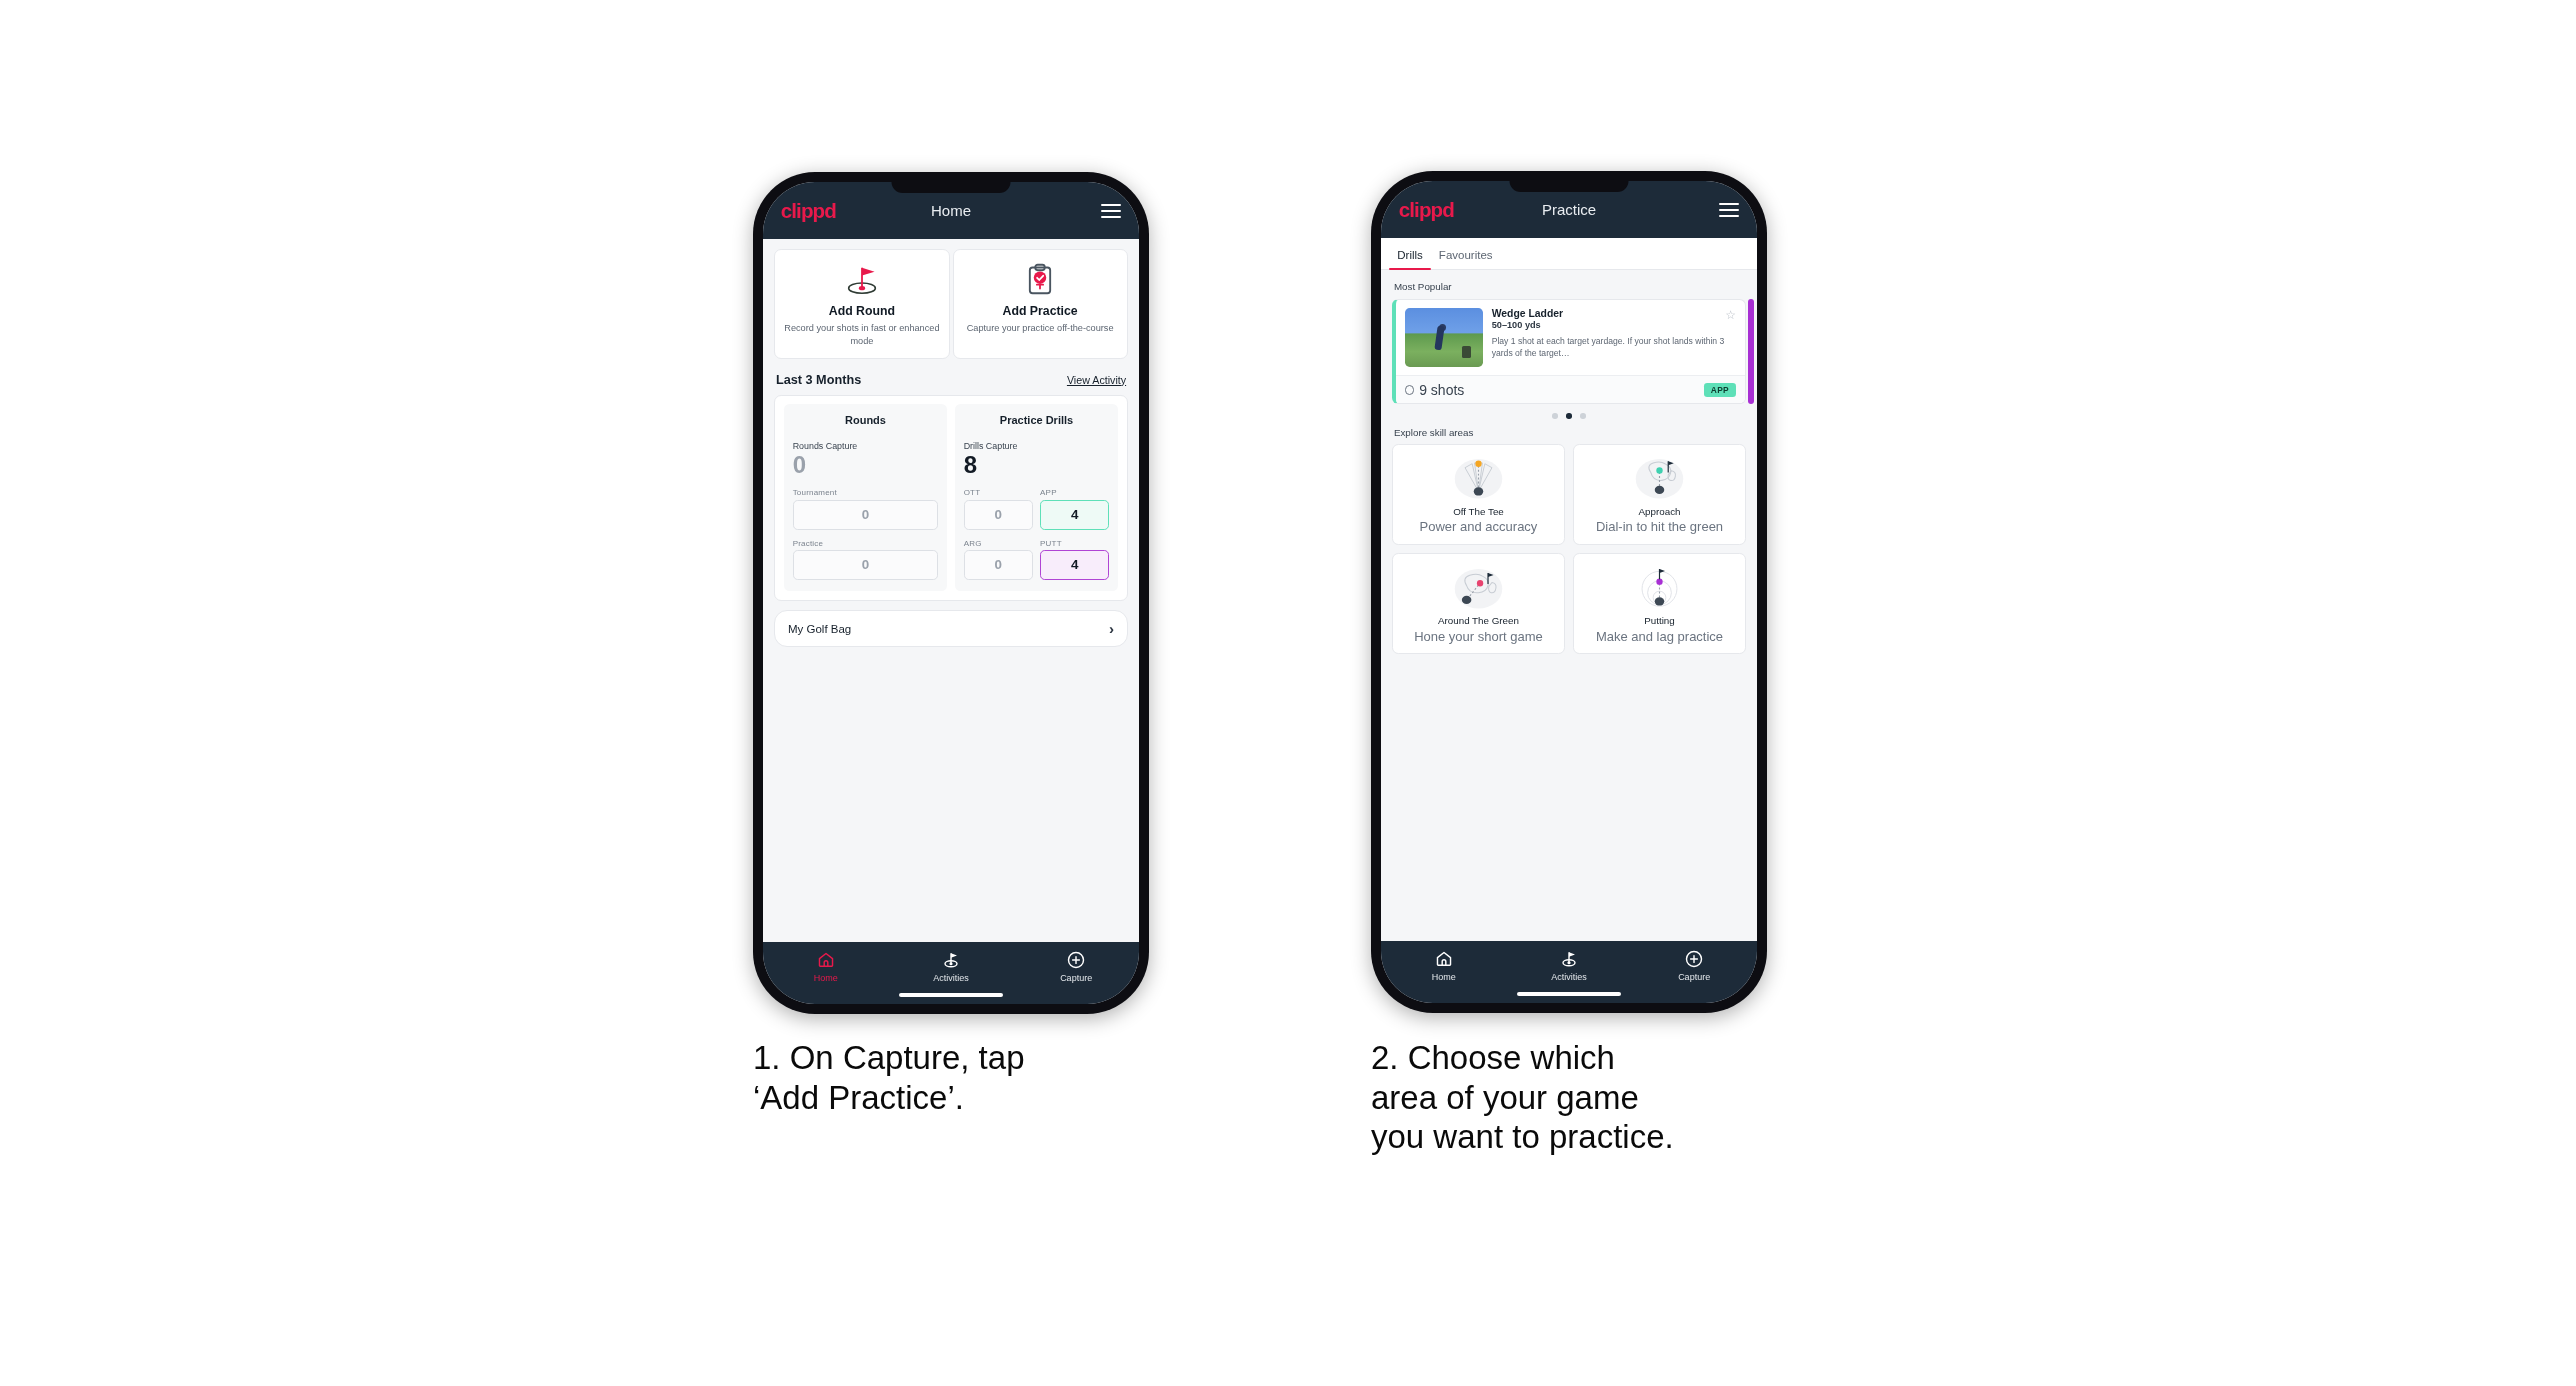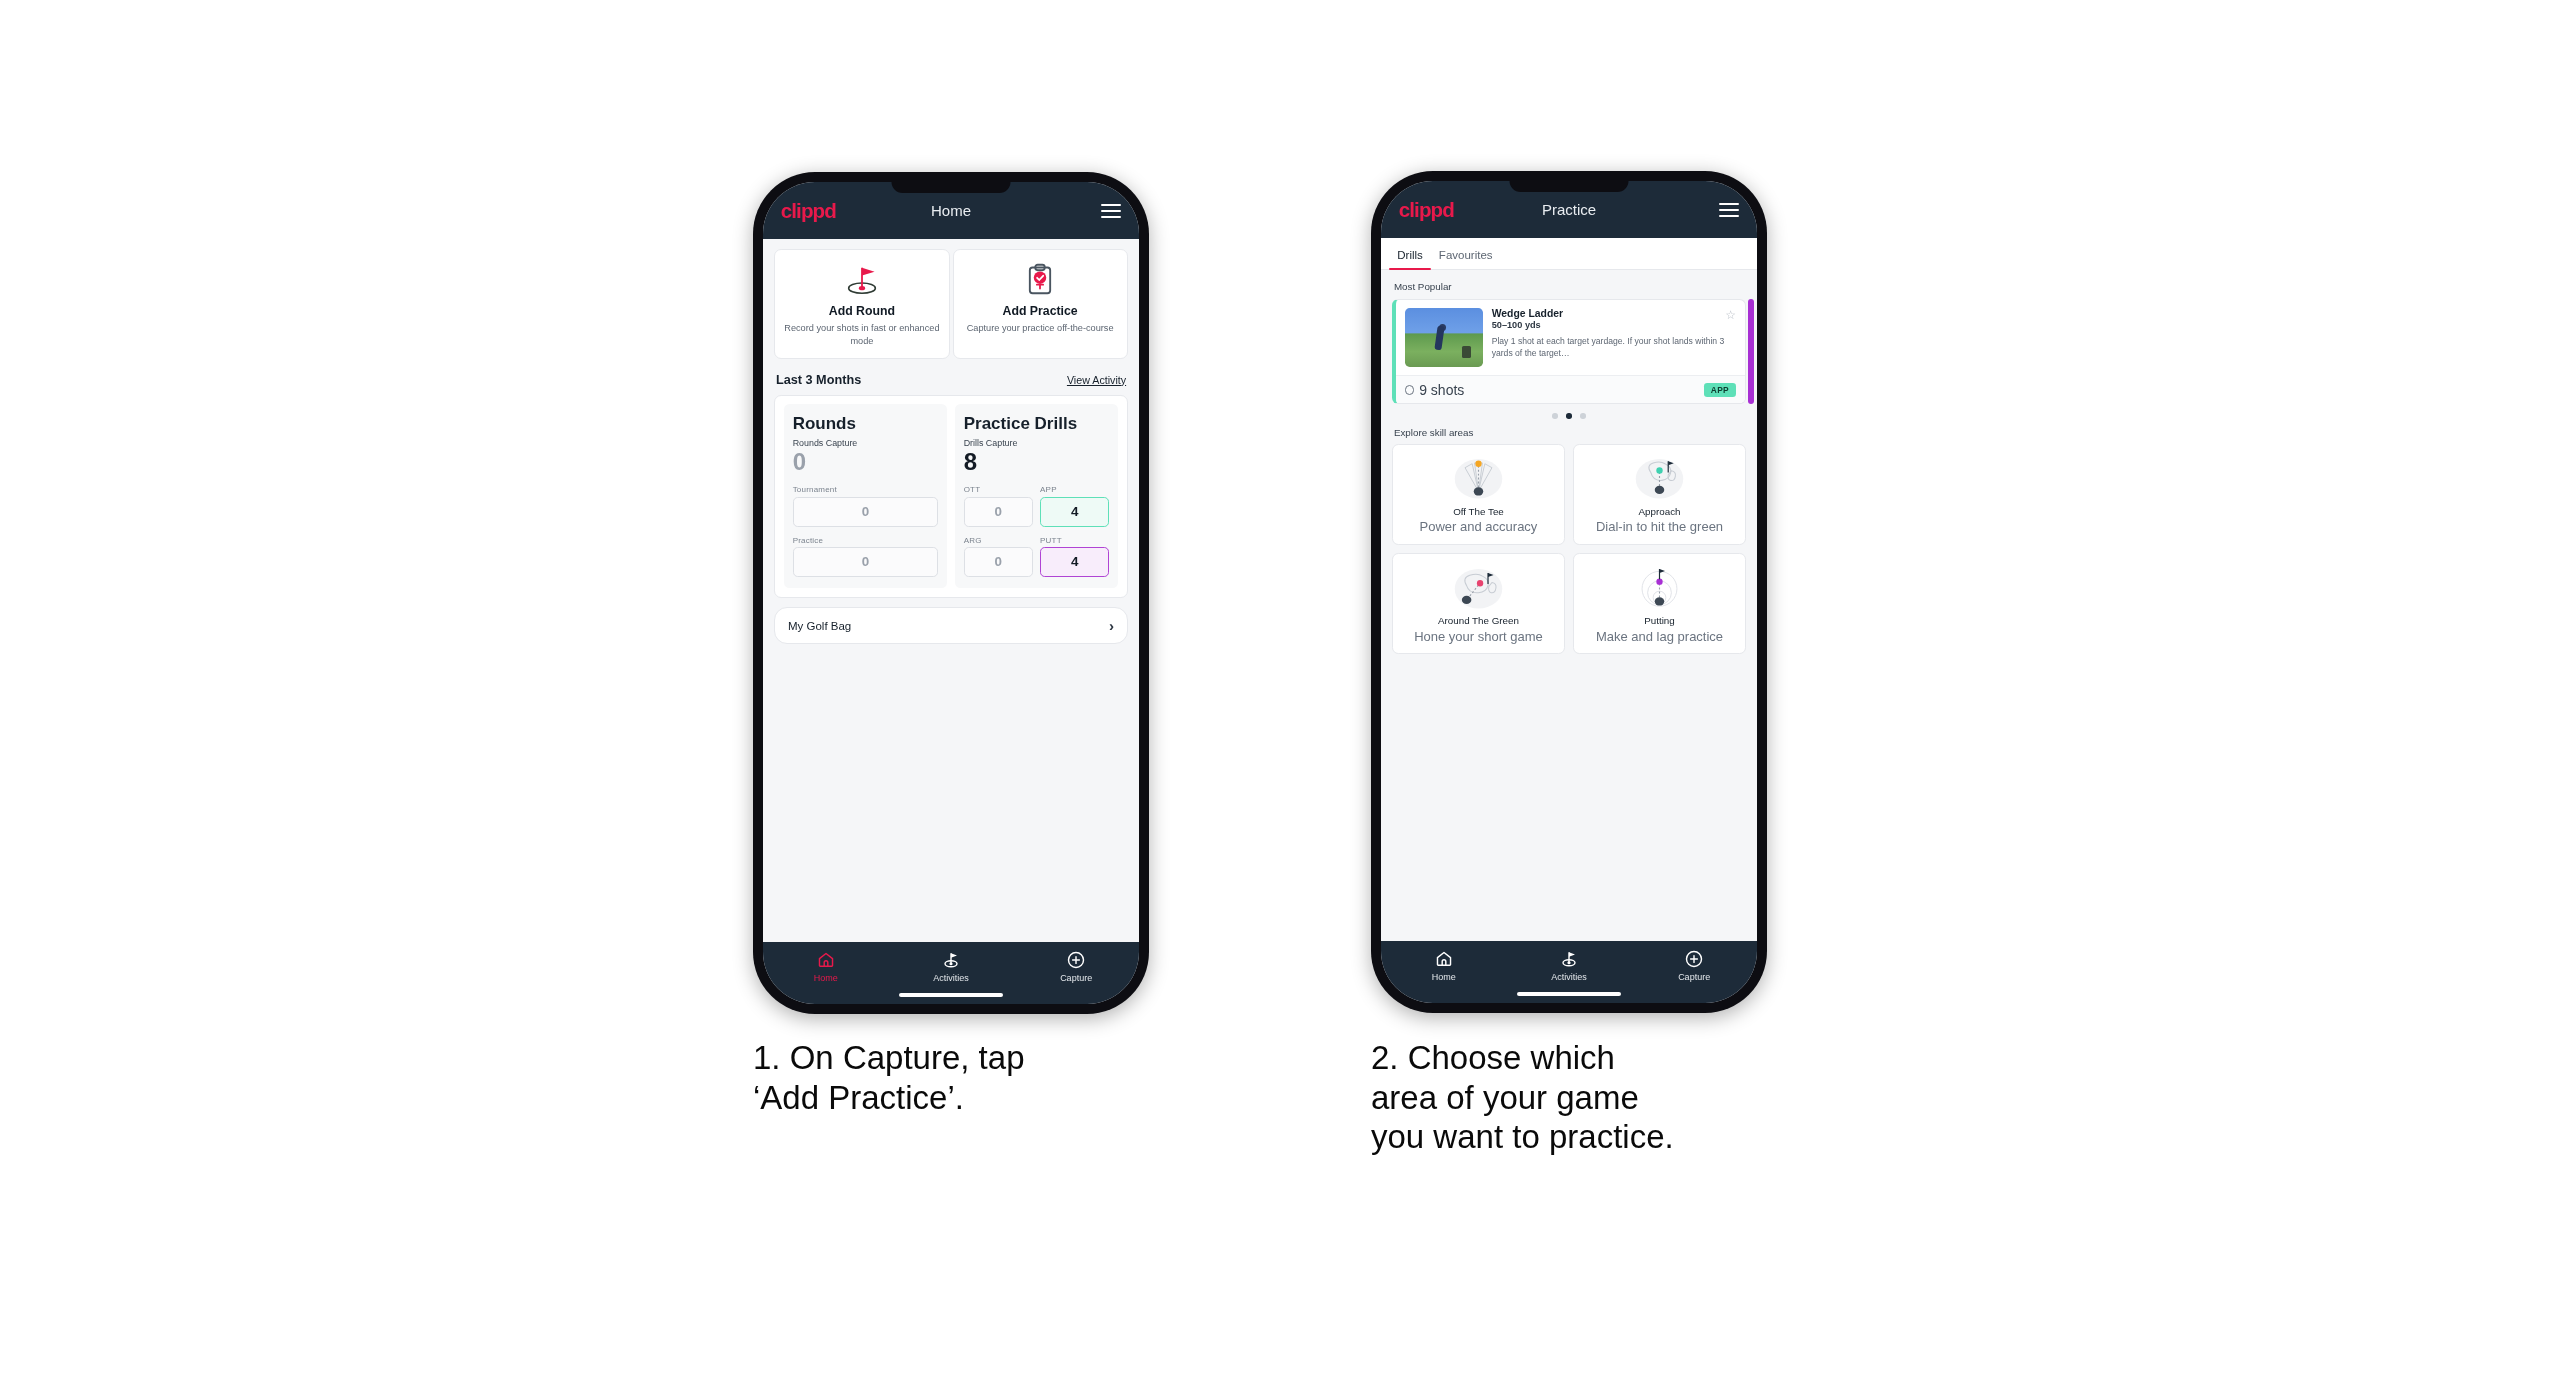--- a/index.html
+++ b/index.html
@@ -85,21 +85,21 @@
   .sec-title { font-size: 12.7px; font-weight: 700; color: #16202b; }
   .sec-link { font-size: 10.7px; color: #16202b; text-decoration: underline; }
 
   
   .stats-card {
     background: #fff; border: 0.8px solid #e6e8ec; border-radius: 7.1px;
     padding: 8.7px; display: flex; gap: 8px;
   }
   .stat-col { flex: 1; background: #f7f8f9; border-radius: 5.5px; padding: 9.5px 8.7px 11px; }
   .stat-col + .stat-col { }
-  .stat-h { font-size: 17px; font-weight: 700; color: #16202b; margin-bottom: 4px; }
+  .stat-h { font-size: 11px; font-weight: 700; color: #16202b; margin-bottom: 15px; text-align: center; }
   .stat-cap { font-size: 8.9px; color: #3b4插; color: #39434f; margin-bottom: 1.6px; }
   .stat-big { font-size: 24px; font-weight: 700; line-height: 1.05; margin-bottom: 11px; }
   .stat-big.zero { color: #9aa1ab; }
   .stat-big.dark { color: #131b25; }
 
   .mini-grid { display: flex; gap: 7.1px; }
   .mini-wrap { flex: 1; }
   .mini-label { font-size: 8px; color: #7b838e; margin-bottom: 2.4px; letter-spacing: 0.2px; }
   .mini-box {
     border: 0.8px solid #dde0e5; border-radius: 4.7px; background: #fbfbfc;

